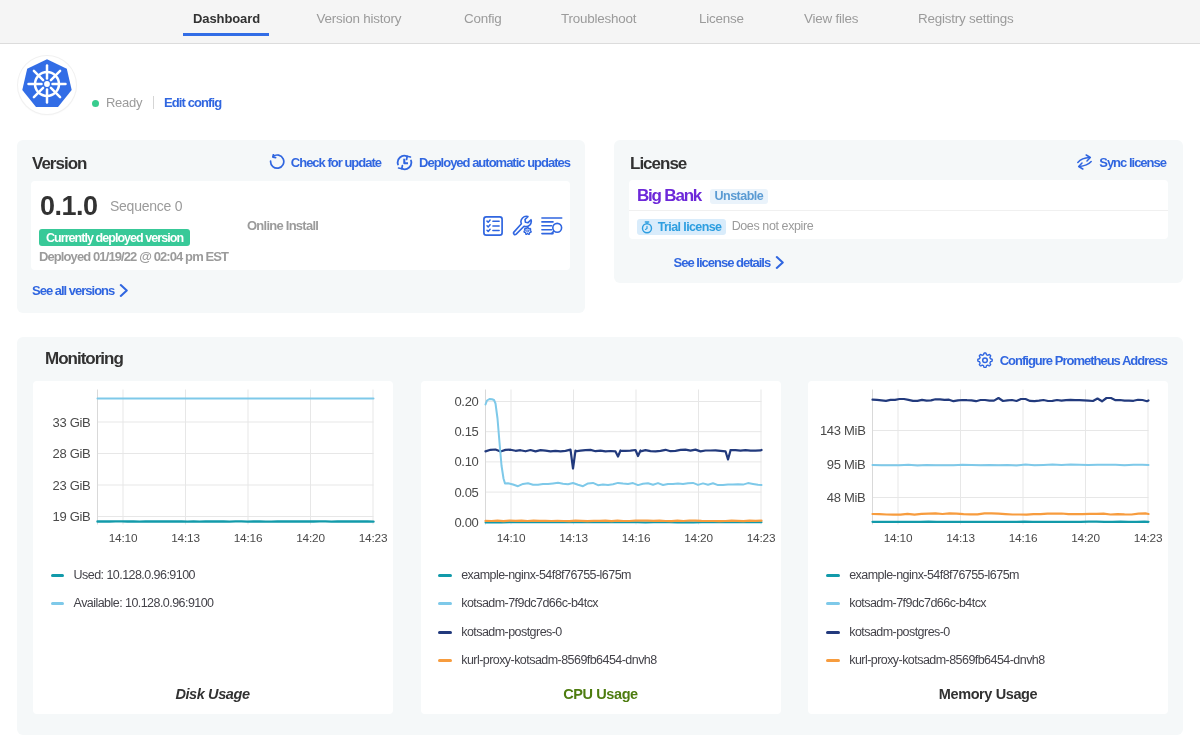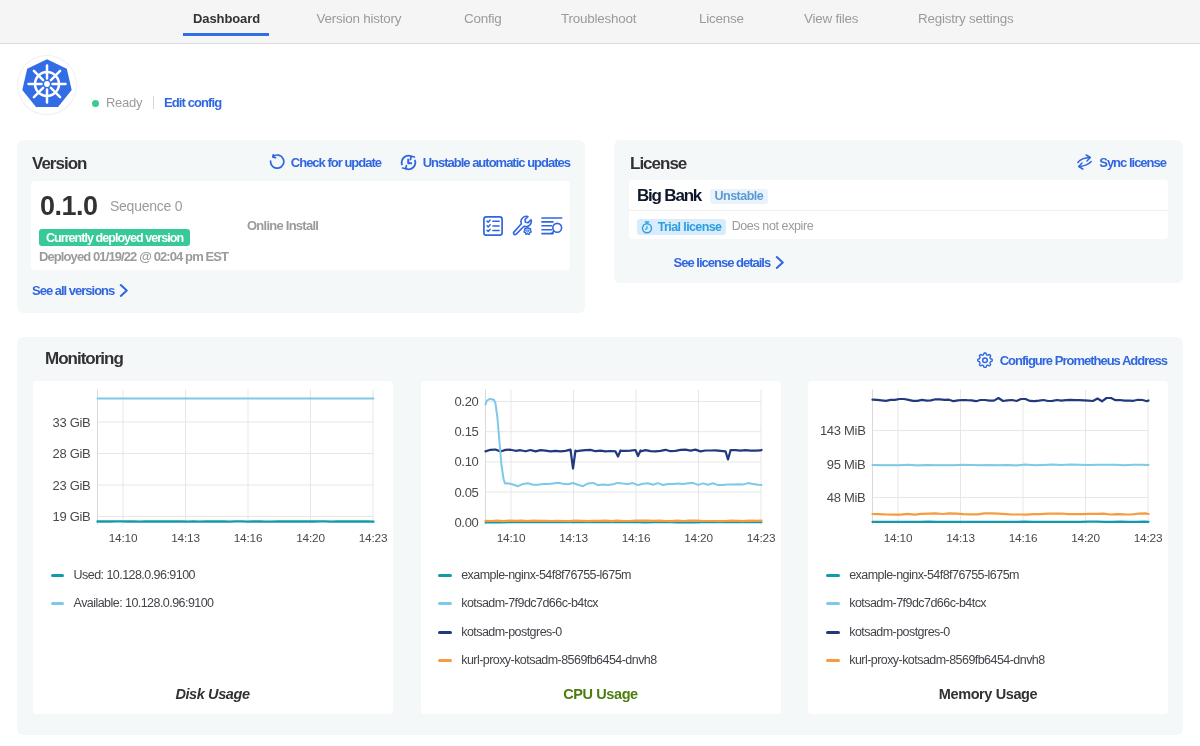--- a/index.html
+++ b/index.html
@@ -60,21 +60,21 @@
 <div class="link" style="right:630px;top:154.4px;">
       <svg width="17" height="17" viewBox="0 0 17 17">
 <g fill="none" stroke="#3066e0" stroke-width="1.8" stroke-linecap="round" stroke-linejoin="round">
 <path d="M2.0 10.5 A6.7 6.7 0 0 1 11.0 2.3"></path>
 <path d="M10.6 5.5 L11.2 2.2 L14.4 3.0" stroke-width="1.7"></path>
 <path d="M15.0 6.5 A6.7 6.7 0 0 1 6.0 14.7"></path>
 <path d="M6.4 11.5 L5.8 14.8 L2.6 14.0" stroke-width="1.7"></path>
 </g>
 <path d="M8.3 4.8 L8.3 9.3 L12.0 9.3" fill="none" stroke="#3066e0" stroke-width="2.1" stroke-linejoin="round"></path>
 </svg>
-      <span>Unstable automatic updates</span>
+      <span>Deployed automatic updates</span>
     </div>
 <div class="inner" style="left:31px;top:181px;width:539px;height:89px;"></div>
 <div style="position:absolute;left:40px;top:193.3px;font-size:27px;font-weight:700;color:#323232;line-height:27px;letter-spacing:-0.5px;">0.1.0</div>
 <div style="position:absolute;left:110px;top:199px;font-size:14px;color:#9b9b9b;line-height:14px;letter-spacing:-0.25px;">Sequence 0</div>
 <div style="position:absolute;left:39px;top:228.5px;height:17.5px;background:#38c998;border-radius:3px;color:#fff;font-size:12.5px;font-weight:700;line-height:18px;padding:0 7px;letter-spacing:-0.95px;">Currently deployed version</div>
 <div style="position:absolute;left:39px;top:250.2px;font-size:13px;font-weight:700;color:#9b9b9b;line-height:13px;letter-spacing:-0.9px;">Deployed 01/19/22 @ 02:04 pm EST</div>
 <div style="position:absolute;left:247px;top:218.9px;font-size:13px;font-weight:700;color:#9b9b9b;line-height:13px;letter-spacing:-0.75px;">Online Install</div>
 <div style="position:absolute;left:483px;top:216px;line-height:0;"><svg width="20" height="20" viewBox="0 0 20 20">
 <rect x="0.9" y="0.9" width="18.2" height="18.2" rx="2.4" fill="none" stroke="#3066e0" stroke-width="1.7"></rect>
 <g stroke="#3066e0" stroke-width="1.5" fill="none" stroke-linecap="round" stroke-linejoin="round">
@@ -113,21 +113,21 @@
 <g fill="none" stroke="#3066e0" stroke-width="1.5" stroke-linecap="round" stroke-linejoin="round">
 <path d="M1.8 8.4 C4.6 5.2 9.0 3.8 13.6 3.6"></path>
 <path d="M10.2 1.0 L14.3 3.5 L11.0 6.9"></path>
 <path d="M15.2 7.6 C12.4 10.8 8.0 12.2 3.4 12.4"></path>
 <path d="M6.8 15.0 L2.7 12.5 L6.0 9.1"></path>
 </g>
 </svg>
       <span>Sync license</span>
     </div>
 <div class="inner" style="left:629px;top:180px;width:539px;height:59px;"></div>
-<div style="position:absolute;left:637px;top:187.2px;font-size:17px;font-weight:700;color:#0f172a;line-height:17px;letter-spacing:-1.2px;">Big Bank</div>
+<div style="position:absolute;left:637px;top:187.2px;font-size:17px;font-weight:700;color:#6d28d9;line-height:17px;letter-spacing:-1.2px;">Big Bank</div>
 <div style="position:absolute;left:710px;top:189px;height:15px;background:#eaf3fb;border-radius:3px;color:#5b9bd3;font-size:12.5px;font-weight:700;line-height:15.5px;padding:0 4.5px;letter-spacing:-0.5px;">Unstable</div>
 <div style="position:absolute;left:629px;top:209.5px;width:539px;height:1px;background:#f0f0f0;"></div>
 <div style="position:absolute;left:636.7px;top:219px;height:16px;background:#d9ecfb;border-radius:3px;color:#2d9ee0;font-size:12.5px;font-weight:700;line-height:16px;padding:0 5px 0 4px;display:flex;align-items:center;letter-spacing:-0.6px;"><span style="margin-right:5px;display:flex;">
         <svg width="12" height="13" viewBox="0 0 12 13">
 <circle cx="6" cy="7.3" r="4.5" fill="none" stroke="#2d9ee0" stroke-width="1.4"></circle>
 <line x1="4.4" y1="1.1" x2="7.6" y2="1.1" stroke="#2d9ee0" stroke-width="1.5" stroke-linecap="round"></line>
 <line x1="6" y1="1.4" x2="6" y2="2.8" stroke="#2d9ee0" stroke-width="1.4"></line>
 <path d="M6 5.4 L6 7.5 L4.5 8.4" fill="none" stroke="#2d9ee0" stroke-width="1.2" stroke-linecap="round"></path>
 </svg>
       </span>Trial license</div>

